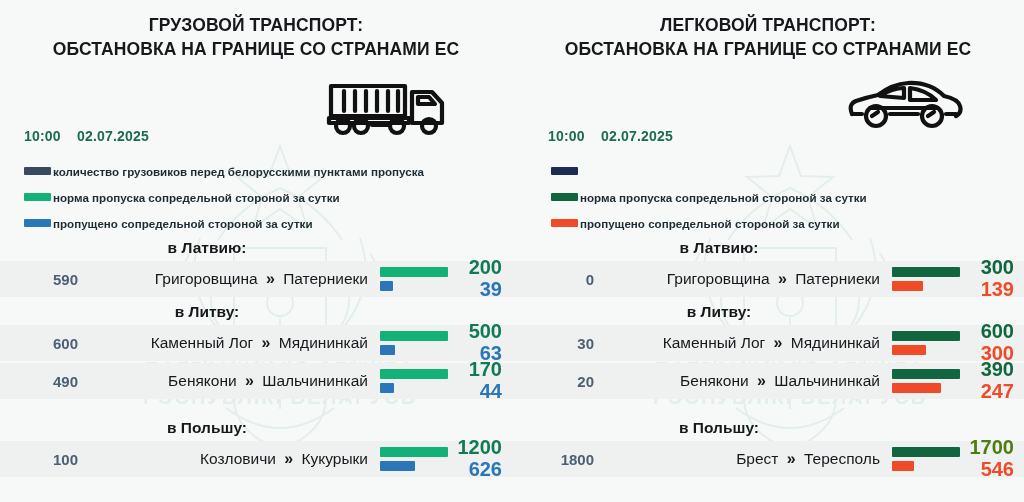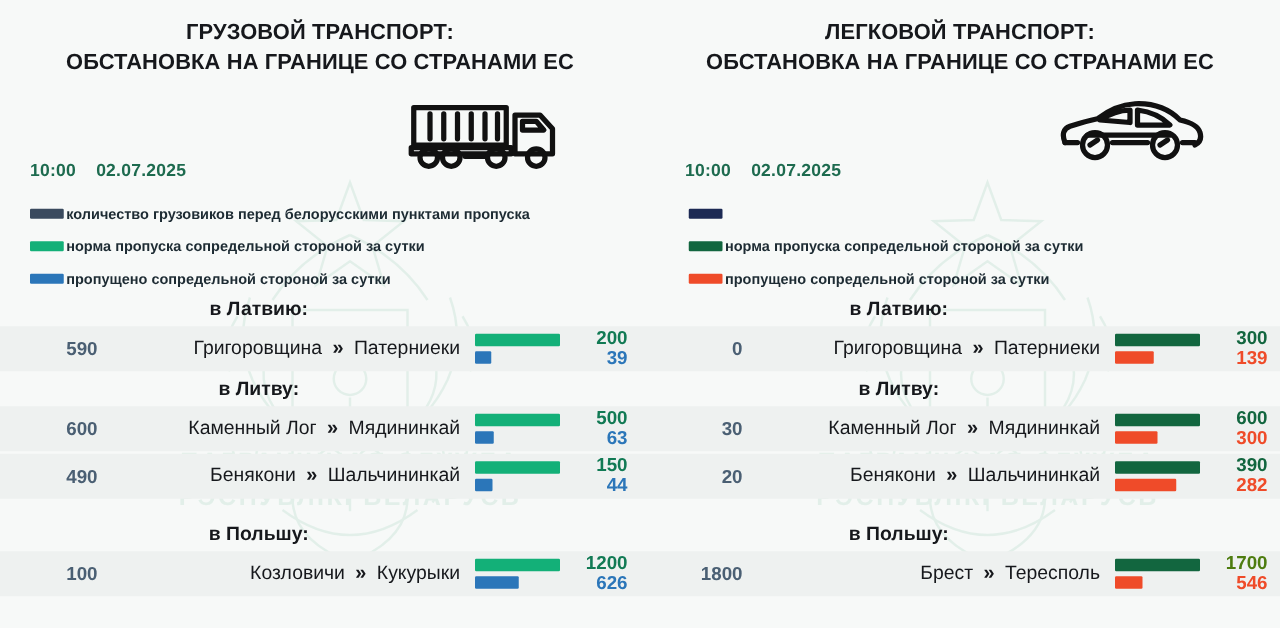--- a/index.html
+++ b/index.html
@@ -187,21 +187,21 @@
     width: 58px;
     flex: 0 0 auto;
     text-align: right;
     padding-right: 10px;
     display: flex;
     flex-direction: column;
     justify-content: center;
     line-height: 1.08;
   }
   .val {
-    font-size: 15px;
+    font-size: 20px;
     font-weight: bold;
   }
 
   .spacer { height: 14px; }
 </style>
 </head>
 <body>
 
 <div class="watermark">
   <svg class="wm-emblem left" viewBox="0 0 300 360">
@@ -341,21 +341,21 @@
         <span class="row-route">
           <span class="from">Бенякони</span>
           <span class="arrow">»</span>
           <span class="to">Шальчининкай</span>
         </span>
         <span class="row-bars">
           <span class="bar bar-norm" style="background:#13b078;width:100%"></span>
           <span class="bar bar-pass" style="background:#2b76b9;width:20%"></span>
         </span>
         <span class="row-values">
-          <span class="val" style="color:#117a54">150</span>
+          <span class="val" style="color:#117a54">170</span>
           <span class="val" style="color:#2b76b9">44</span>
         </span>
       </div>
 
       <div class="spacer"></div>
 
       <div class="section-heading">в Польшу:</div>
       <div class="row">
         <span class="row-count">100</span>
         <span class="row-route">
@@ -458,21 +458,21 @@
           <span class="from">Бенякони</span>
           <span class="arrow">»</span>
           <span class="to">Шальчининкай</span>
         </span>
         <span class="row-bars">
           <span class="bar bar-norm" style="background:#12663f;width:100%"></span>
           <span class="bar bar-pass" style="background:#ef4b29;width:72%"></span>
         </span>
         <span class="row-values">
           <span class="val" style="color:#12663f">390</span>
-          <span class="val" style="color:#ef4b29">282</span>
+          <span class="val" style="color:#ef4b29">247</span>
         </span>
       </div>
 
       <div class="spacer"></div>
 
       <div class="section-heading">в Польшу:</div>
       <div class="row">
         <span class="row-count">1800</span>
         <span class="row-route">
           <span class="from">Брест</span>

